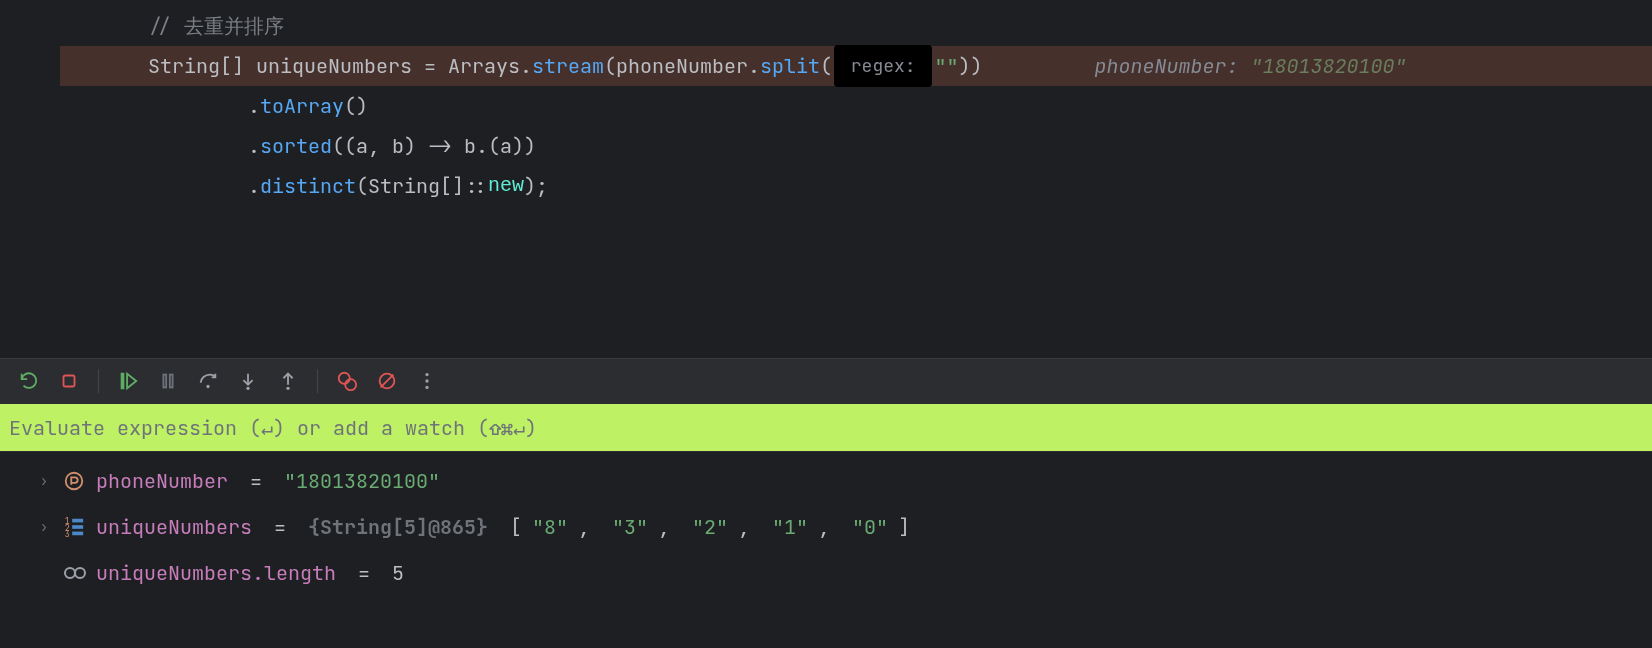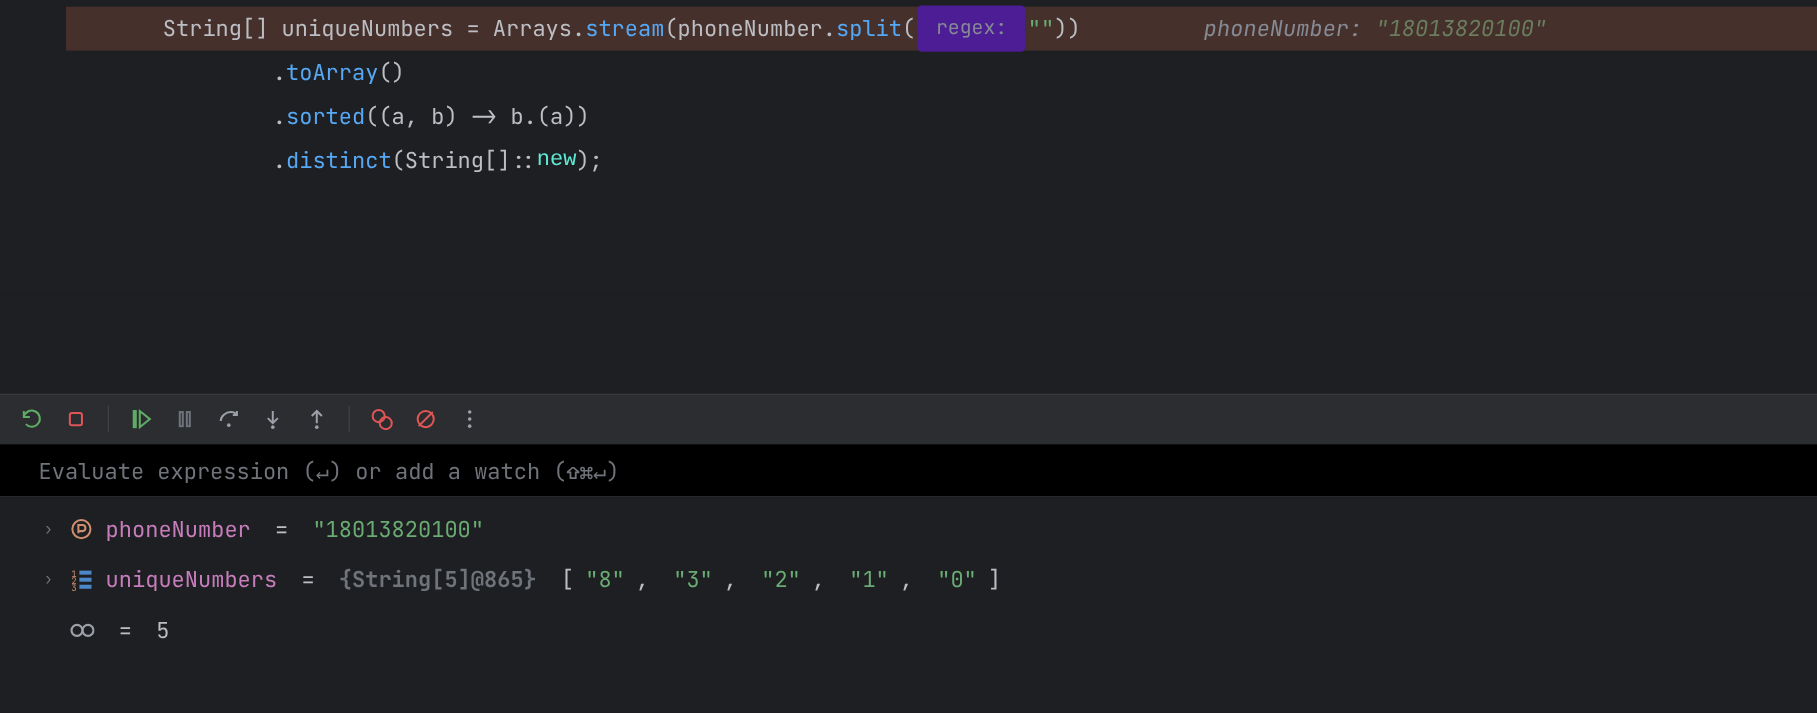--- a/index.html
+++ b/index.html
@@ -39,21 +39,21 @@
   .tk-comment { color: #7a7e85; font-style: normal; }
   .tk-type    { color: #bcbec4; }
   .tk-ident   { color: #bcbec4; }
   .tk-punct   { color: #bcbec4; }
   .tk-method  { color: #56a8f5; }
   .tk-methodI { color: #56a8f5; }
   .tk-string  { color: #6aab73; }
   .tk-keyword { color: #5eead4; font-family: Liberation Mono, monospace; }
   .tk-param   { color: #bcbec4; }
   .param-hint {
-    background: #4c1d95;
+    background: #000000;
     color: #858a94;
     border-radius: 4px;
     padding: 1px 6px;
     font-size: 18px;
     margin: 0 2px;
   }
   .inline-hint { color: #858a94; font-style: italic; }
   .inline-hint .istr { color: #6a7e5e; font-style: italic; }
 
   .divider {
@@ -81,25 +81,25 @@
   .tb-btn svg { width: 22px; height: 22px; display:block; }
   .tb-sep {
     width: 1px; height: 24px;
     background: #43454a;
     margin: 0 2px;
   }
   .tb-spacer { flex: 1; }
 
   .watch-input {
     height: 48px;
-    background: #000000;
+    background: #bef264;
     border-bottom: 1px solid #2b2d30;
     display: flex;
     align-items: center;
-    padding: 0 35px;
+    padding: 0 9px;
     color: #6f737a;
     font-family: inherit;
     font-size: 20px;
     white-space: pre;
   }
 
   .vars-pane {
     background: #1e1f22;
     padding: 6px 0 0 0;
   }
@@ -128,20 +128,23 @@
   .vtype   { color: #6f737a; font-weight: bold; }
   .vstr    { color: #6aab73; }
   .vidx    { color: #bcbec4; }
 </style>
 </head>
 <body>
 
 <div class="editor-pane">
   <div class="gutter-stripe"></div>
 
+  <div class="code-line">
+    <span style="padding-left:78px" class="tk-comment">// 去重并排序</span>
+  </div>
 
   <div class="code-line hl-line">
     <span style="padding-left:78px"></span>
     <span class="tk-type">String</span>
     <span class="tk-punct">[] </span>
     <span class="tk-ident">uniqueNumbers</span>
     <span class="tk-punct"> = </span>
     <span class="tk-ident">Arrays</span>
     <span class="tk-punct">.</span>
     <span class="tk-methodI">stream</span>
@@ -329,17 +332,18 @@
   </div>
 
   <div class="var-row">
     <span class="expand-arrow"></span>
     <span class="vicon">
       <svg viewBox="0 0 24 24" width="24" height="24" fill="none" stroke="#9da0a8" stroke-width="2">
         <circle cx="8" cy="12" r="5"></circle>
         <circle cx="18" cy="12" r="5"></circle>
       </svg>
     </span>
+    <span class="vname">uniqueNumbers.length</span>
     <span class="vidx"> = </span>
     <span class="vidx">5</span>
   </div>
 
 </div>
 
 </body></html>

